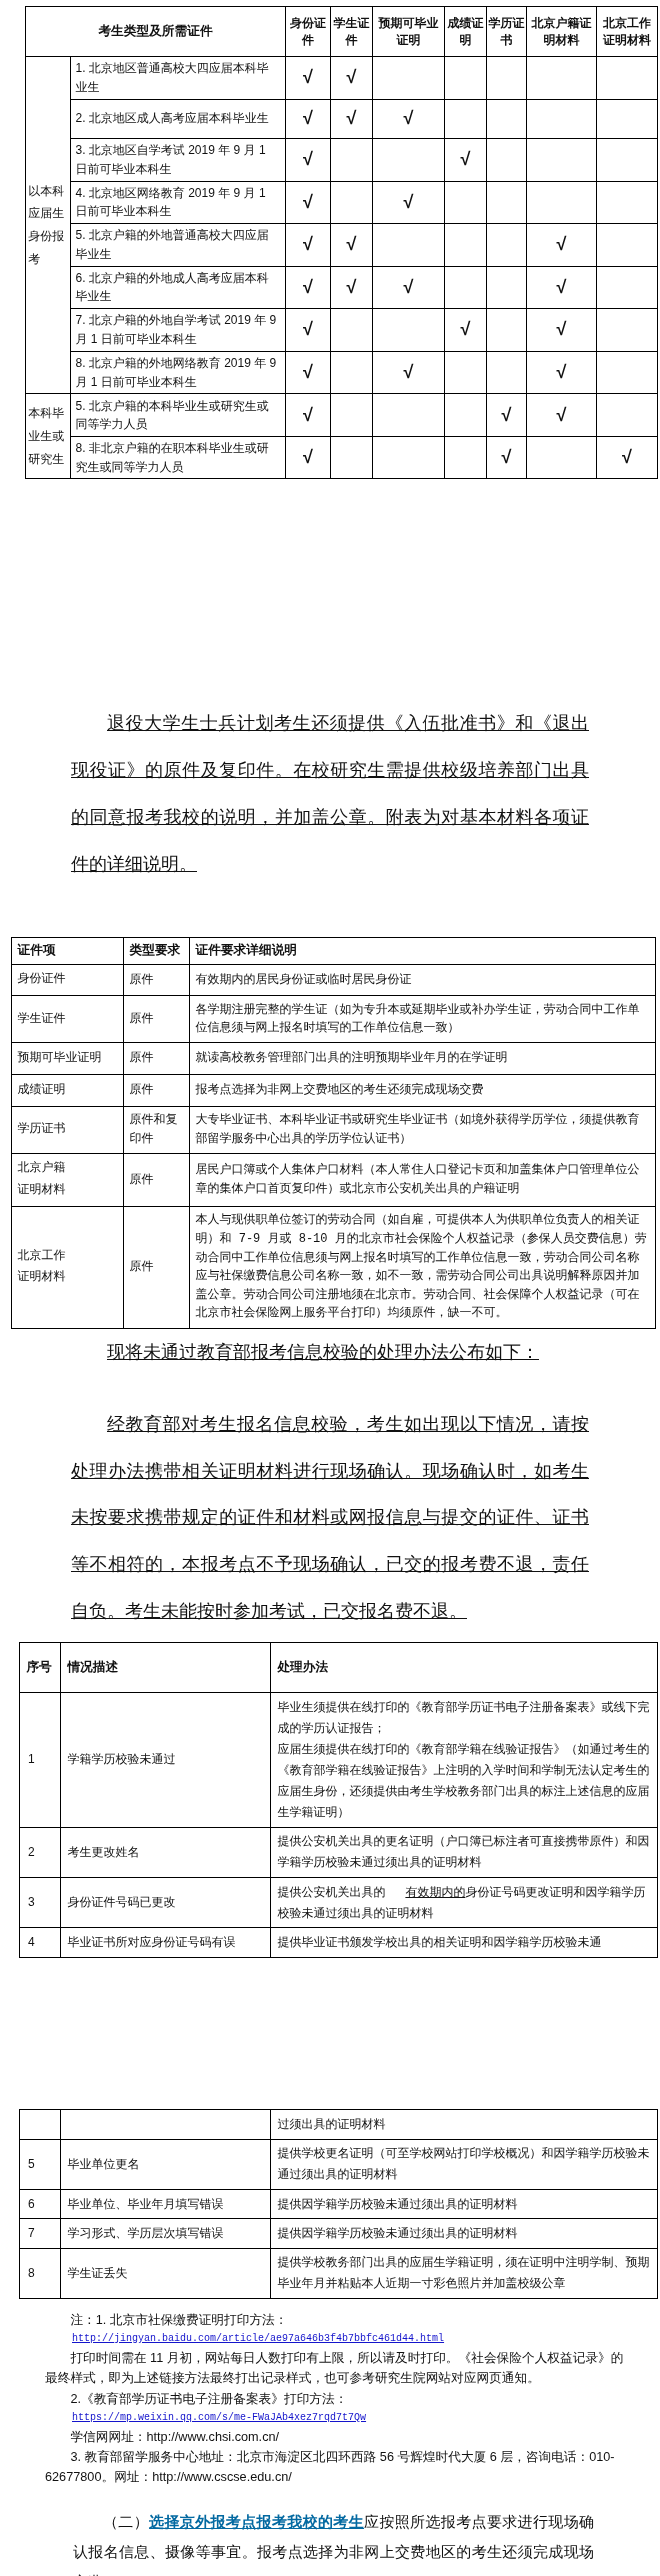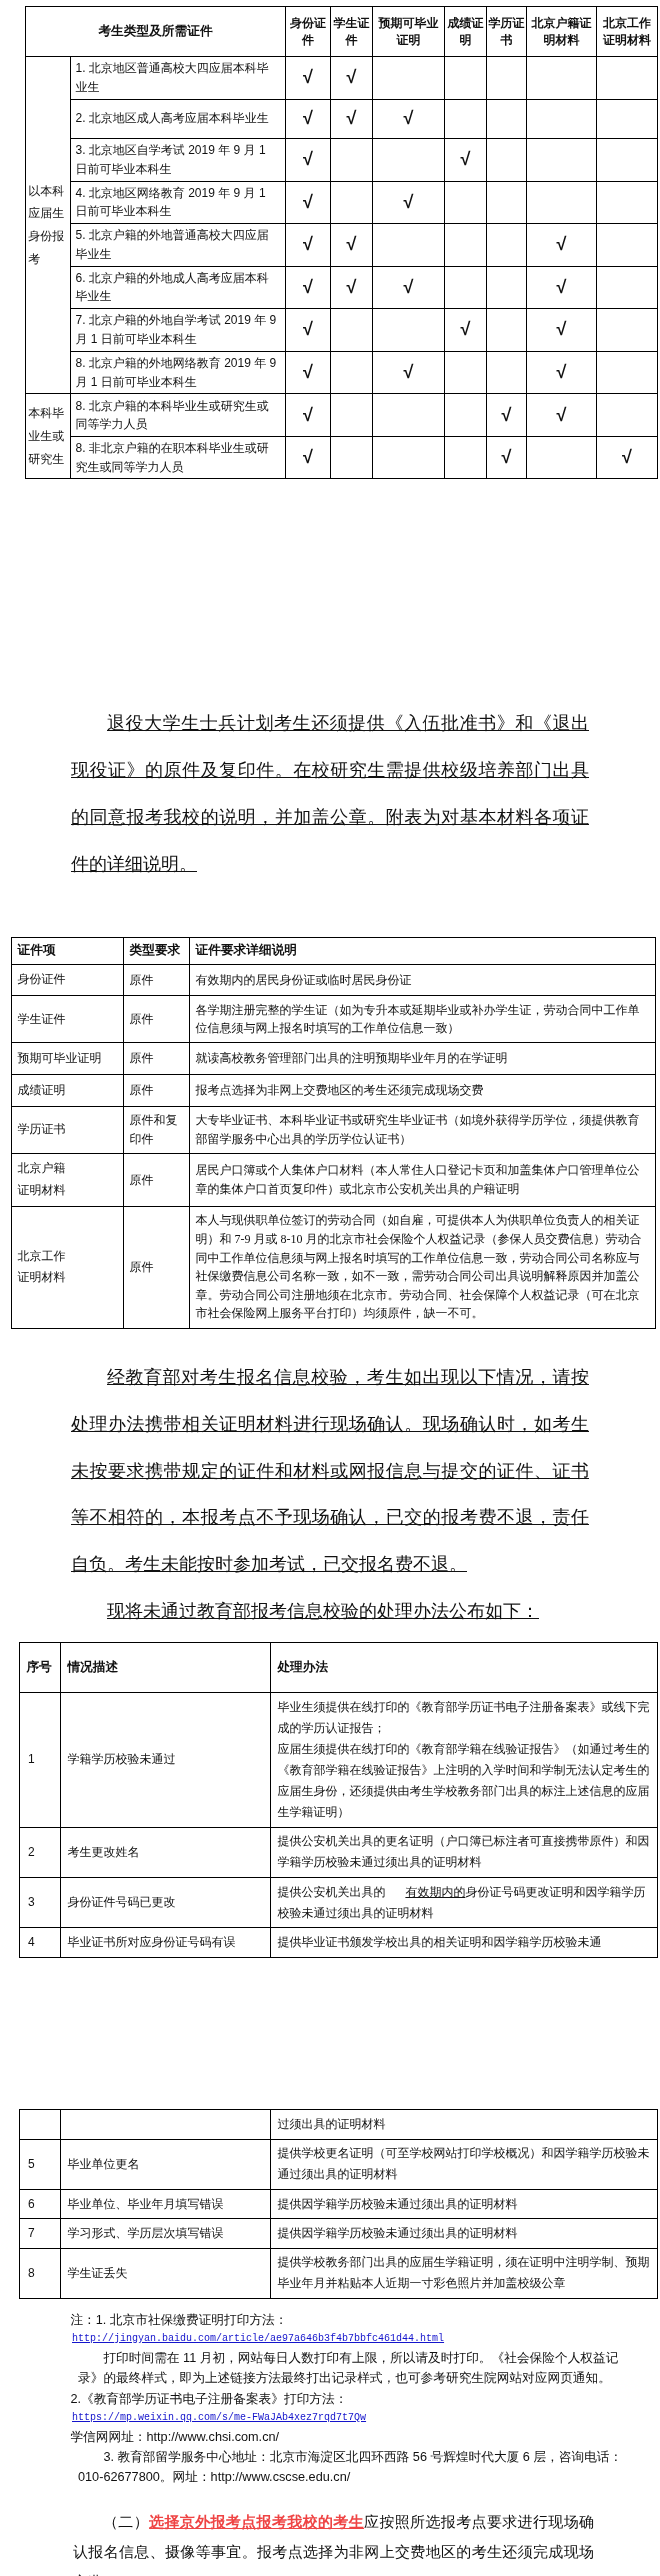--- a/index.html
+++ b/index.html
@@ -11,46 +11,46 @@
 
   .t1{margin:6px 0 0 25px;width:632px;
       font-family:"Liberation Sans","DejaVu Sans",sans-serif;font-size:12px;}
   .t1 th{font-weight:bold;text-align:center;height:46px;line-height:1.4;padding:1.5px;font-size:12px;}
   .t1 .corner{font-size:12.7px;}
   .t1 .glabel{width:40px;word-break:break-all;line-height:1.9;padding:1.5px 2.2px;text-align:left;}
   .t1 .ctype{text-align:left;line-height:1.55;padding:2.2px 4.5px;height:34px;}
   .t1 .chk{text-align:center;font-size:18px;font-weight:600;padding:0;}
 
   .t2{margin:49px 0 0 10.5px;width:644px;
-      font-family:Liberation Serif, serif;font-size:12px;}
+      font-family:Liberation Mono, monospace;font-size:12px;}
   .t2 th{text-align:left;font-weight:bold;padding:4.5px 6px;font-size:12.7px;}
   .t2 td{padding:4.5px 6px;line-height:1.55;text-align:left;}
   .t2 .item{white-space:pre-wrap;line-height:1.8;}
 
   .t3{margin:7.5px 0 0 19.4px;width:638px;
       font-family:"Liberation Sans","DejaVu Sans",sans-serif;font-size:12px;}
   .t3 th{text-align:left;font-weight:bold;padding:16px 6px;font-size:12.7px;}
   .t3 td{padding:3.7px 6px;line-height:1.75;text-align:left;}
   .t3 .no{text-align:left;padding-left:7.5px;}
   .t3 .desc{white-space:pre-wrap;}
   .u{text-decoration:underline;padding-left:20px;}
 
   
   .para{font-family:"Liberation Serif","DejaVu Serif",serif;text-align:justify;}
   .para.upper{margin:0 71px;font-size:18px;line-height:2.6;text-indent:2em;text-decoration:underline;}
   .para.lower{margin:0 66px 0 73px;font-size:15px;line-height:2;text-indent:2em;}
-  .hl{color:#ef4444;font-weight:bold;text-decoration:underline;
+  .hl{color:#0369a1;font-weight:bold;text-decoration:underline;
       font-family:"Liberation Sans","DejaVu Sans",sans-serif;}
 
   
   .notes{margin:10.5px 30px 19.4px 45px;
          font-family:"Liberation Sans","DejaVu Sans",sans-serif;
          font-size:12.7px;line-height:1.6;color:#111;}
   .note-head{text-indent:25.4px;}
-  .note-body{text-indent:25.4px;margin-left:33px;}
+  .note-body{text-indent:25.4px;}
   .note-link{padding-left:27px;color:#1414cc;text-decoration:underline;
              font-family:"Liberation Mono","DejaVu Sans Mono",monospace;font-size:10px;line-height:1.8;}
   .gap{width:100%;}
 </style>
 </head>
 <body>
 
 <div class="page">
 
   <table class="t1">
@@ -154,21 +154,21 @@
           <td class="chk">√</td>
           <td class="chk"></td>
           <td class="chk">√</td>
           <td class="chk"></td>
           <td class="chk"></td>
           <td class="chk">√</td>
           <td class="chk"></td>
         </tr>
         <tr>
           <td class="glabel" rowspan="2">本科毕业生或研究生</td>
-          <td class="ctype">8. 北京户籍的本科毕业生或研究生或同等学力人员</td>
+          <td class="ctype">5. 北京户籍的本科毕业生或研究生或同等学力人员</td>
           <td class="chk">√</td>
           <td class="chk"></td>
           <td class="chk"></td>
           <td class="chk"></td>
           <td class="chk">√</td>
           <td class="chk">√</td>
           <td class="chk"></td>
         </tr>
         <tr>
           <td class="ctype">8. 非北京户籍的在职本科毕业生或研究生或同等学力人员</td>
@@ -234,22 +234,22 @@
         </tr>
         <tr>
           <td class="item">北京工作
 证明材料</td>
           <td class="req">原件</td>
           <td class="desc">本人与现供职单位签订的劳动合同（如自雇，可提供本人为供职单位负责人的相关证明）和 7-9 月或 8-10 月的北京市社会保险个人权益记录（参保人员交费信息）劳动合同中工作单位信息须与网上报名时填写的工作单位信息一致，劳动合同公司名称应与社保缴费信息公司名称一致，如不一致，需劳动合同公司出具说明解释原因并加盖公章。劳动合同公司注册地须在北京市。劳动合同、社会保障个人权益记录（可在北京市社会保险网上服务平台打印）均须原件，缺一不可。</td>
         </tr>
       </tbody>
   </table>
 
+  <p class="para upper">现将未通过教育部报考信息校验的处理办法公布如下：</p>
   <p class="para upper" style="margin-top:25.4px">经教育部对考生报名信息校验，考生如出现以下情况，请按处理办法携带相关证明材料进行现场确认。现场确认时，如考生未按要求携带规定的证件和材料或网报信息与提交的证件、证书等不相符的，本报考点不予现场确认，已交的报考费不退，责任自负。考生未能按时参加考试，已交报名费不退。</p>
-  <p class="para upper">现将未通过教育部报考信息校验的处理办法公布如下：</p>
 
   <table class="t3">
     <colgroup>
         <col style="width:41px">
         <col style="width:210px">
         <col style="width:387px">
       </colgroup>
     <thead>
       <tr>
         <th>序号</th>

